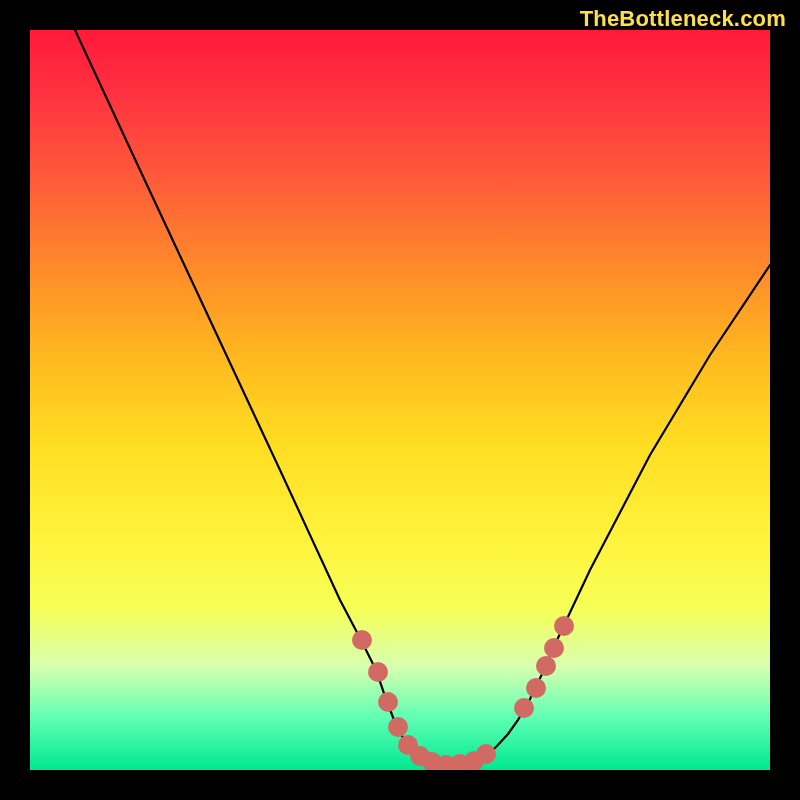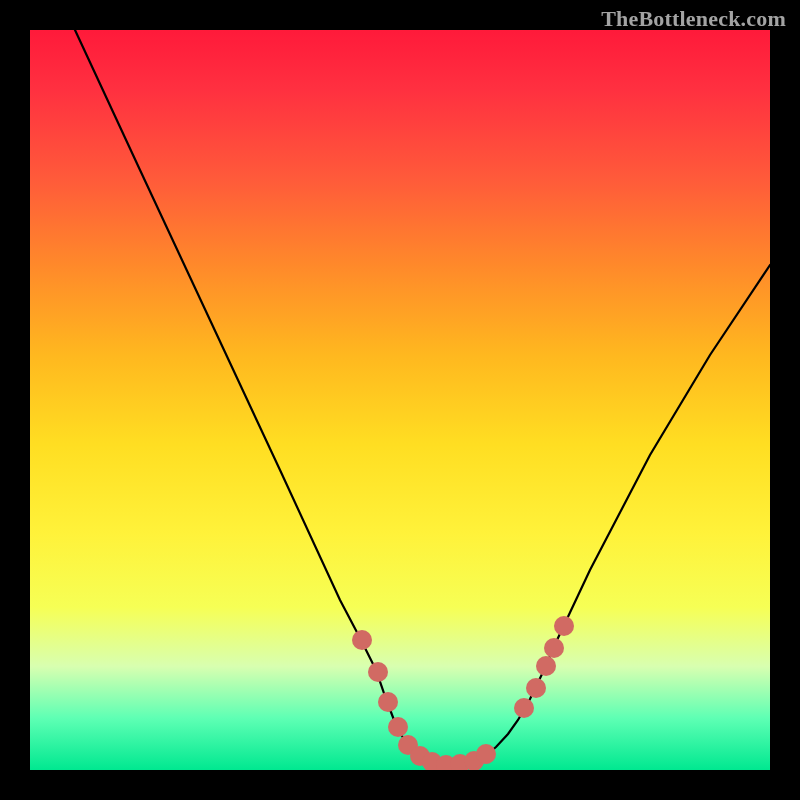--- a/index.html
+++ b/index.html
@@ -43,24 +43,24 @@
     stroke-linecap: round;
   }
   .dot {
     fill: #d16a63;
     stroke: none;
   }
   .watermark {
     position: absolute;
     top: 6px;
     right: 14px;
-    font-family: Liberation Serif, serif;
+    font-family: Liberation Sans, sans-serif;
     font-size: 22px;
     font-weight: 600;
-    color: #a3a3a3;
+    color: #fde047;
     letter-spacing: 0.2px;
   }
 </style>
 </head>
 <body>
 
 <div class="frame">
   <div class="watermark">TheBottleneck.com</div>
   <div class="plot">
     <svg viewBox="0 0 740 740" preserveAspectRatio="none">

